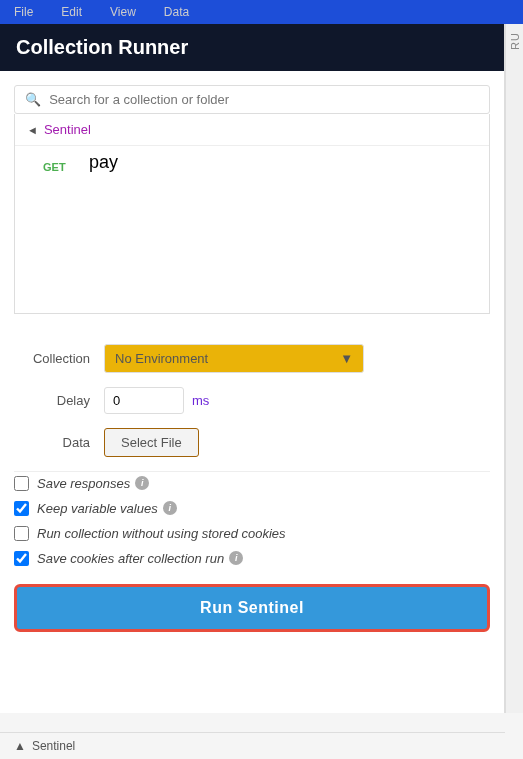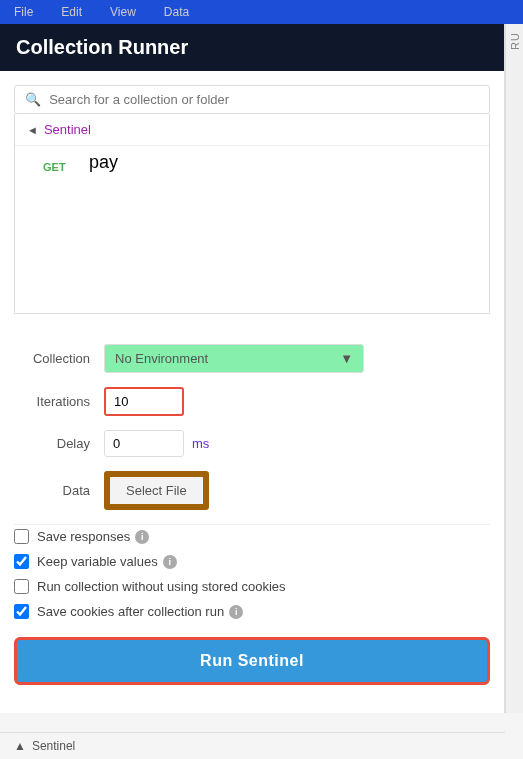--- a/index.html
+++ b/index.html
@@ -146,21 +146,21 @@
       flex-shrink: 0;
     }
 
     
     .env-select {
       display: flex;
       align-items: center;
       border: 1px solid #ddd;
       border-radius: 3px;
       padding: 6px 10px;
-      background: #86efac;
+      background: #eab308;
       cursor: pointer;
       justify-content: space-between;
       width: 260px;
     }
     .env-select span {
       color: #555;
       font-size: 13px;
     }
     .env-arrow {
       color: #888;
@@ -191,21 +191,21 @@
       font-size: 13px;
       outline: none;
     }
     .ms-label {
       color: #6d28d9;
       font-size: 13px;
     }
 
     
     .select-file-btn {
-      border: 6px solid #a16207;
+      border: 1px solid #a16207;
       background: #f3f3f3;
       border-radius: 3px;
       padding: 6px 16px;
       font-size: 13px;
       color: #555;
       cursor: pointer;
     }
 
     
     .checkbox-row {
@@ -217,22 +217,23 @@
     }
     .checkbox-row input[type=checkbox] {
       width: 15px;
       height: 15px;
       cursor: pointer;
     }
     .checkbox-label {
       color: #444;
       font-size: 13px;
       display: flex;
-      align-items: flex-end;
+      align-items: flex-start;
       gap: 5px;
+      font-style: italic;
     }
     .info-icon {
       display: inline-flex;
       align-items: center;
       justify-content: center;
       width: 14px;
       height: 14px;
       border-radius: 50%;
       background: #aaa;
       color: #fff;
@@ -347,24 +348,20 @@
       <div class="form-section">
 
         <div class="form-row">
           <span class="form-label">Collection</span>
           <div class="env-select">
             <span>No Environment</span>
             <span class="env-arrow">▼</span>
           </div>
         </div>
 
-        <div class="form-row">
-          <span class="form-label">Iterations</span>
-          <input class="num-input" type="number" value="10" style="">
-        </div>
 
         <div class="form-row">
           <span class="form-label">Delay</span>
           <div class="delay-row">
             <input class="delay-input" type="number" value="0" style="">
             <span class="ms-label">ms</span>
           </div>
         </div>
 
         <div class="form-row">

